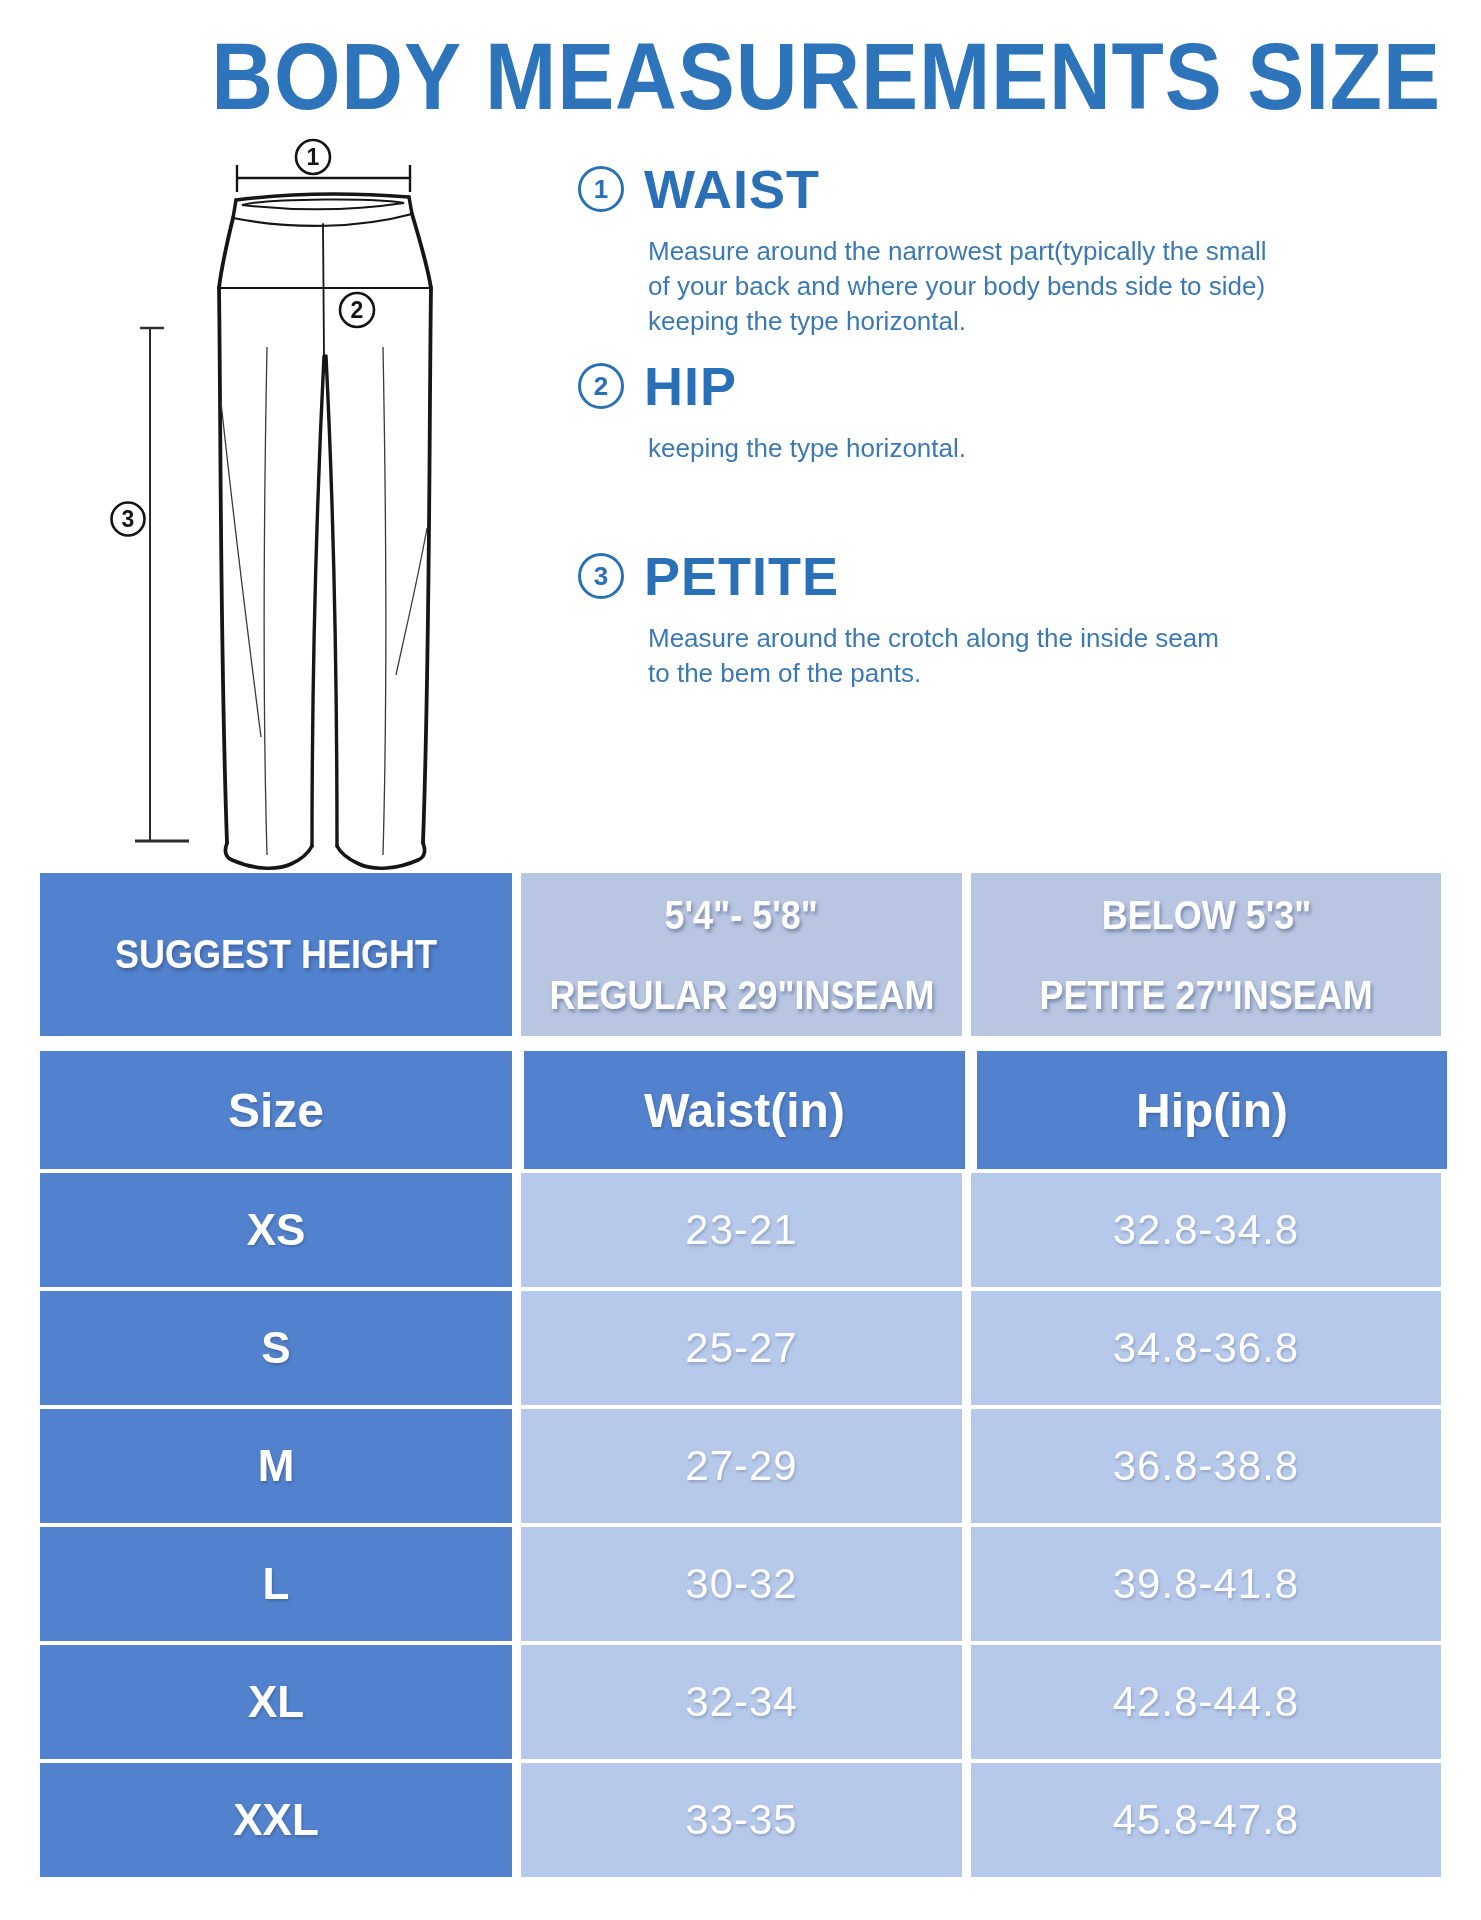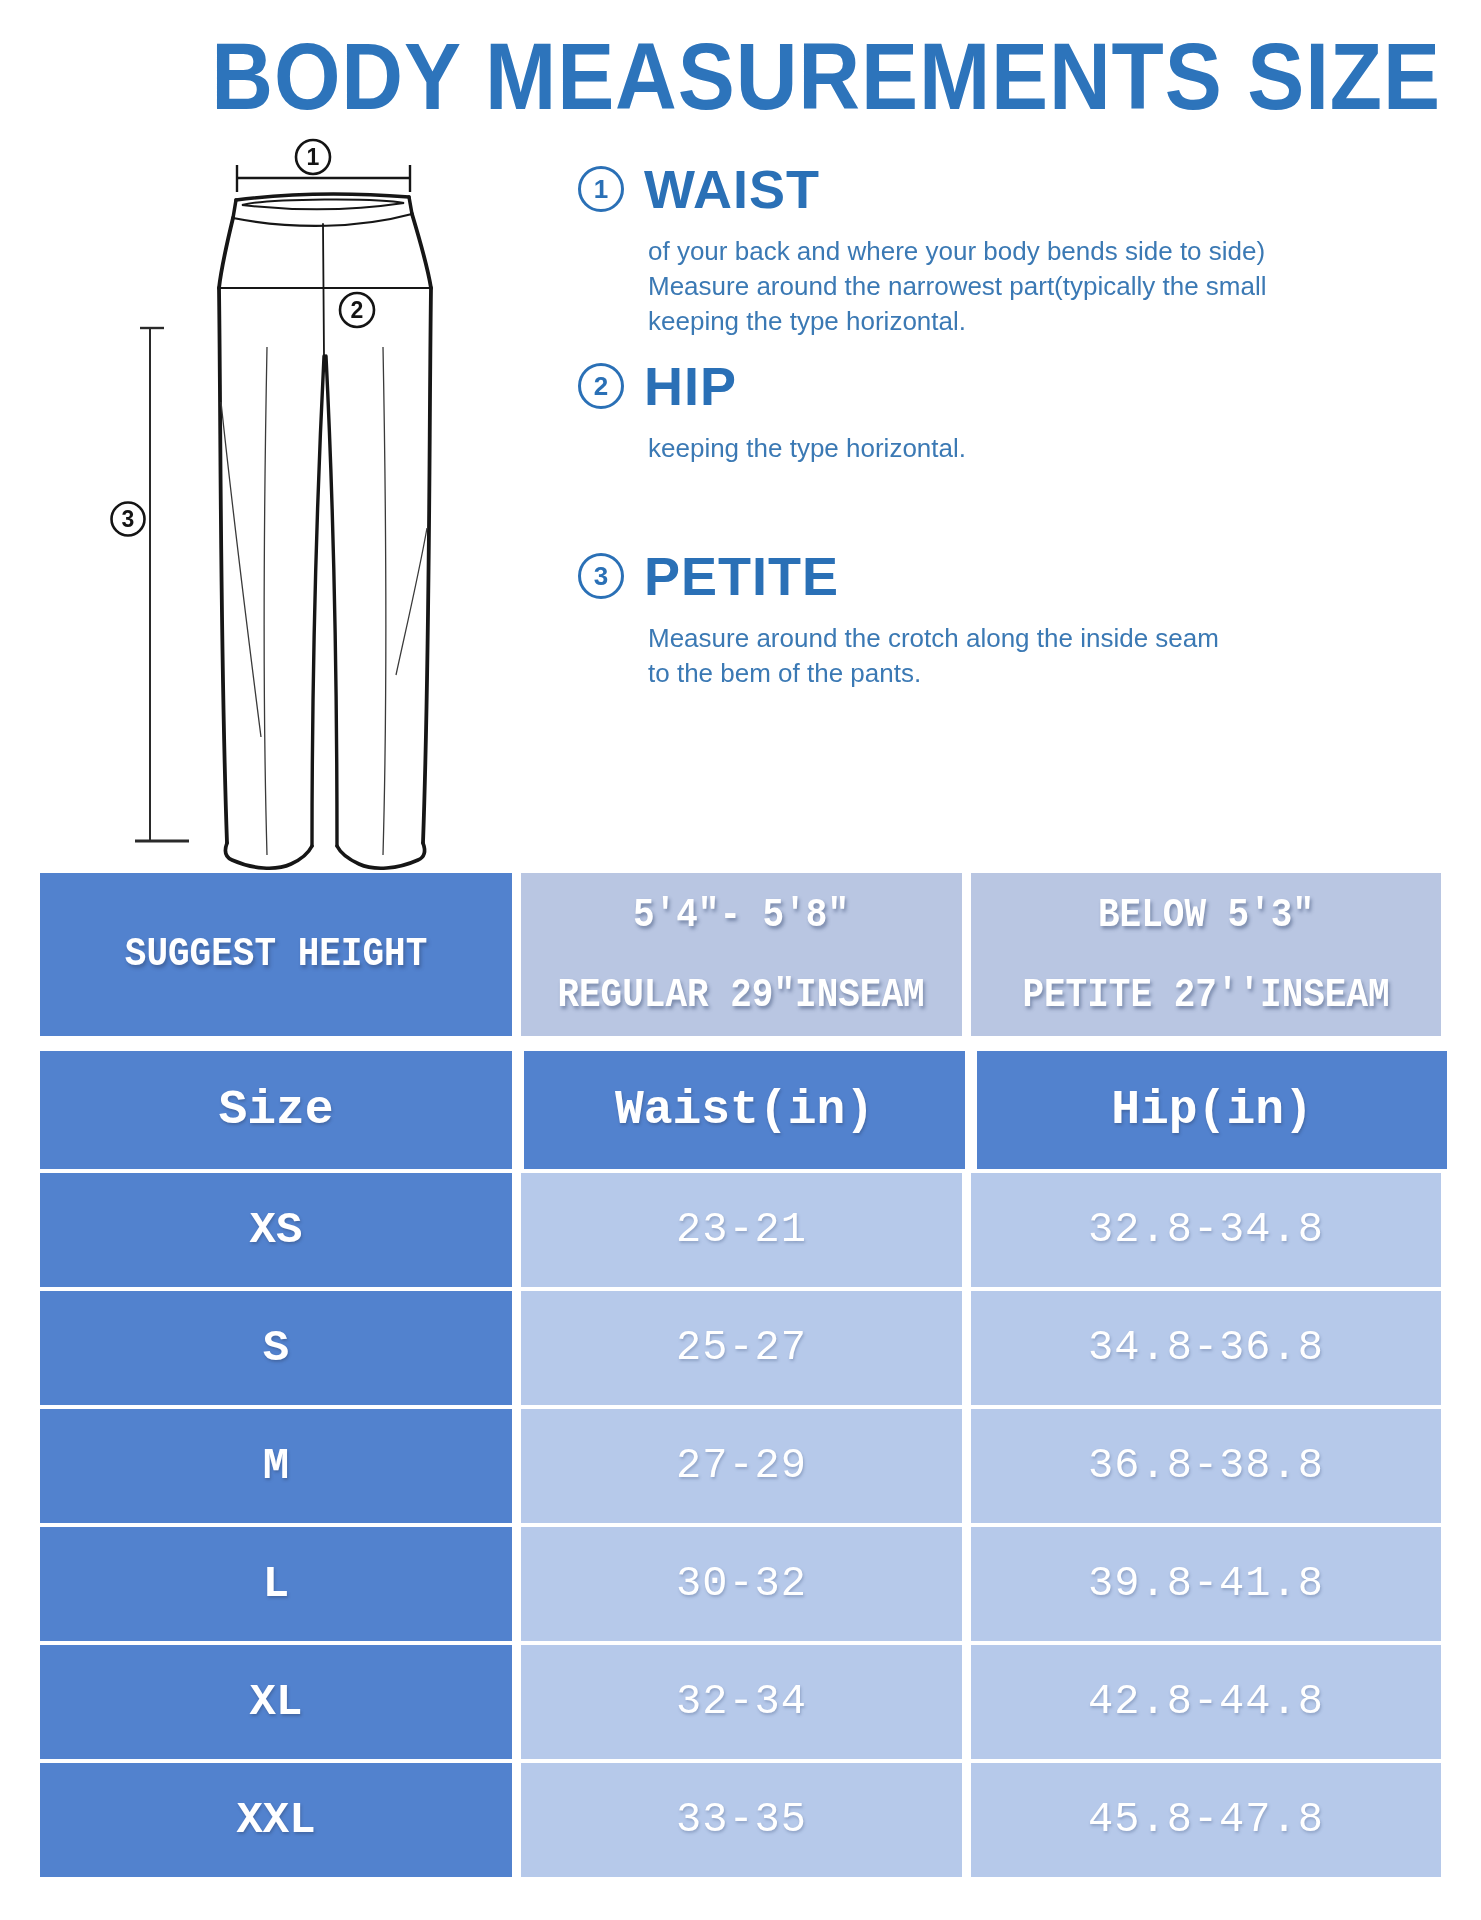--- a/index.html
+++ b/index.html
@@ -23,21 +23,21 @@
   .sec-inseam{top:545px;}
   .sec-head{display:flex;align-items:center;gap:20px;}
   .num-badge{
     width:40px;height:40px;border:3px solid #2a70b6;border-radius:50%;
     display:flex;align-items:center;justify-content:center;flex:0 0 auto;
     font-size:26px;font-weight:700;color:#2a70b6;
   }
   .sec-title{font-size:54px;font-weight:800;color:#2a70b6;letter-spacing:1px;}
   .sec-body{margin-left:70px;margin-top:14px;font-size:26px;line-height:35px;color:#3b79b4;}
   
-  .size-table{position:absolute;left:40px;top:873px;width:1401px;font-family:Liberation Mono, monospace;}
+  .size-table{position:absolute;left:40px;top:873px;width:1401px;}
   .t-row{display:grid;grid-template-columns:472px 441px 470px;column-gap:9px;}
   .cell{display:flex;align-items:center;justify-content:center;color:#ffffff;}
   .cell-med{background:#5282ce;}
   .cell-lighthdr{background:#b9c6e2;}
   .cell-lightdata{background:#b6c9ea;}
   .row-group{height:163px;}
   .row-group .stack{
     height:100%;display:flex;flex-direction:column;justify-content:space-between;
     align-items:center;padding:20px 0 18px;box-sizing:border-box;
   }
@@ -119,22 +119,22 @@
       <text x="38" y="412" text-anchor="middle" class="svg-num">3</text>
     </g>
   </svg>
 
   <div class="section sec-waist">
     <div class="sec-head">
       <span class="num-badge">1</span>
       <span class="sec-title">WAIST</span>
     </div>
     <div class="sec-body">
+      <div>Measure around the narrowest part(typically the small</div>
       <div>of your back and where your body bends side to side)</div>
-      <div>Measure around the narrowest part(typically the small</div>
       <div>keeping the type horizontal.</div>
     </div>
   </div>
 
   <div class="section sec-hip">
     <div class="sec-head">
       <span class="num-badge">2</span>
       <span class="sec-title">HIP</span>
     </div>
     <div class="sec-body">

